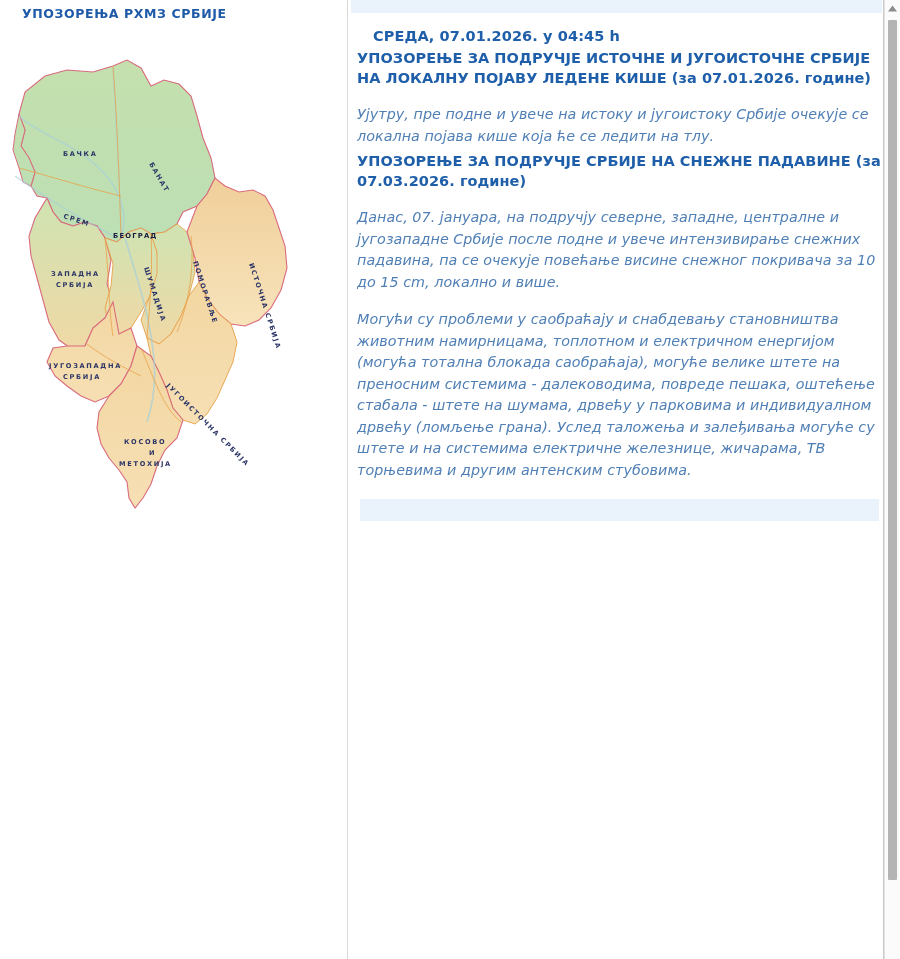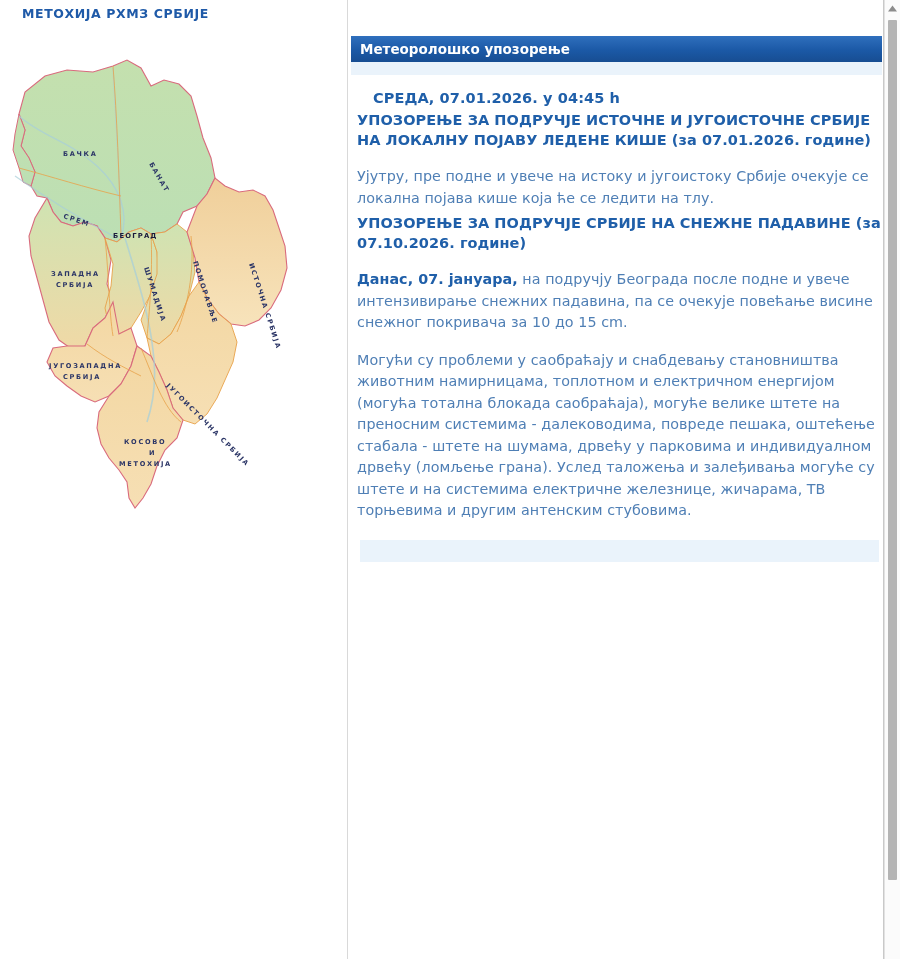--- a/index.html
+++ b/index.html
@@ -110,20 +110,21 @@
     letter-spacing: 0.05px;
     white-space: pre-line;
   }
   .warn-body {
     font-size: 14.3px;
     color: #4f7fb5;
     margin: 16px 0 0 0;
     line-height: 21.5px;
     letter-spacing: 0.05px;
     white-space: pre-line;
+    font-style: italic;
   }
   .warn-body b { color: #1f5fa9; font-weight: bold; }
   #bottom-strip {
     margin: 18px 0 0 12px;
     width: 519px;
     height: 22px;
     background: #eaf3fb;
   }
 
   
@@ -148,21 +149,21 @@
     border-radius: 1px;
   }
 </style>
 </head>
 <body>
 
 <div id="page">
 
   <div id="left-col">
 
-    <div id="page-title">МЕТОХИЈА РХМЗ СРБИЈЕ</div>
+    <div id="page-title">УПОЗОРЕЊА РХМЗ СРБИЈЕ</div>
 
     <div id="map-wrap">
       <svg id="map-svg" viewBox="0 0 312 470" xmlns="http://www.w3.org/2000/svg">
         <defs>
           <linearGradient id="gN" x1="0" y1="0" x2="0" y2="1">
             <stop offset="0%" stop-color="#c4e0ae"></stop>
             <stop offset="100%" stop-color="#bcdfb4"></stop>
           </linearGradient>
           <linearGradient id="gC" x1="0" y1="0" x2="0" y2="1">
             <stop offset="0%" stop-color="#cfe3b2"></stop>
@@ -249,33 +250,32 @@
           <text class="map-label" x="148" y="409">И</text>
           <text class="map-label" x="118" y="420">МЕТОХИЈА</text>
         </g>
       </svg>
     </div>
   </div>
 
   <div id="panel">
     <div id="panel-inner">
 
-      <div id="panel-titlebar">Метеоролошко упозорење</div>
       <div id="panel-subbar"></div>
 
       <div id="panel-body">
 
         <div class="issued">СРЕДА, 07.01.2026. у 04:45 h</div>
 
         <div class="warn-head">УПОЗОРЕЊЕ ЗА ПОДРУЧЈЕ ИСТОЧНЕ И ЈУГОИСТОЧНЕ СРБИЈЕ НА ЛОКАЛНУ ПОЈАВУ ЛЕДЕНЕ КИШЕ (за 07.01.2026. године)</div>
         <div class="warn-body">Ујутру, пре подне и увече на истоку и југоистоку Србије очекује се локална појава кише која ће се ледити на тлу.</div>
 
-        <div class="warn-head">УПОЗОРЕЊЕ ЗА ПОДРУЧЈЕ СРБИЈЕ НА СНЕЖНЕ ПАДАВИНЕ (за 07.10.2026. године)</div>
-
-        <div class="warn-body"><b>Данас, 07. јануара,</b><span> на подручју Београда после подне и увече интензивирање снежних падавина, па се очекује повећање висине снежног покривача за 10 до 15 cm.</span></div>
+        <div class="warn-head">УПОЗОРЕЊЕ ЗА ПОДРУЧЈЕ СРБИЈЕ НА СНЕЖНЕ ПАДАВИНЕ (за 07.03.2026. године)</div>
+        <div class="warn-body">Данас, 07. јануара, на подручју северне, западне, централне и југозападне Србије после подне и увече интензивирање снежних падавина, па се очекује повећање висине снежног покривача за 10 до 15 cm, локално и више.</div>
+
 
         <div class="warn-body">Могући су проблеми у саобраћају и снабдевању становништва животним намирницама, топлотном и електричном енергијом (могућа тотална блокада саобраћаја), могуће велике штете на преносним системима - далеководима, повреде пешака, оштећење стабала - штете на шумама, дрвећу у парковима и индивидуалном дрвећу (ломљење грана). Услед таложења и залеђивања могуће су штете и на системима електричне железнице, жичарама, ТВ торњевима и другим антенским стубовима.</div>
       </div>
 
       <div id="bottom-strip"></div>
     </div>
   </div>
 
   <div id="scrollbar">
     <div id="scroll-up">

